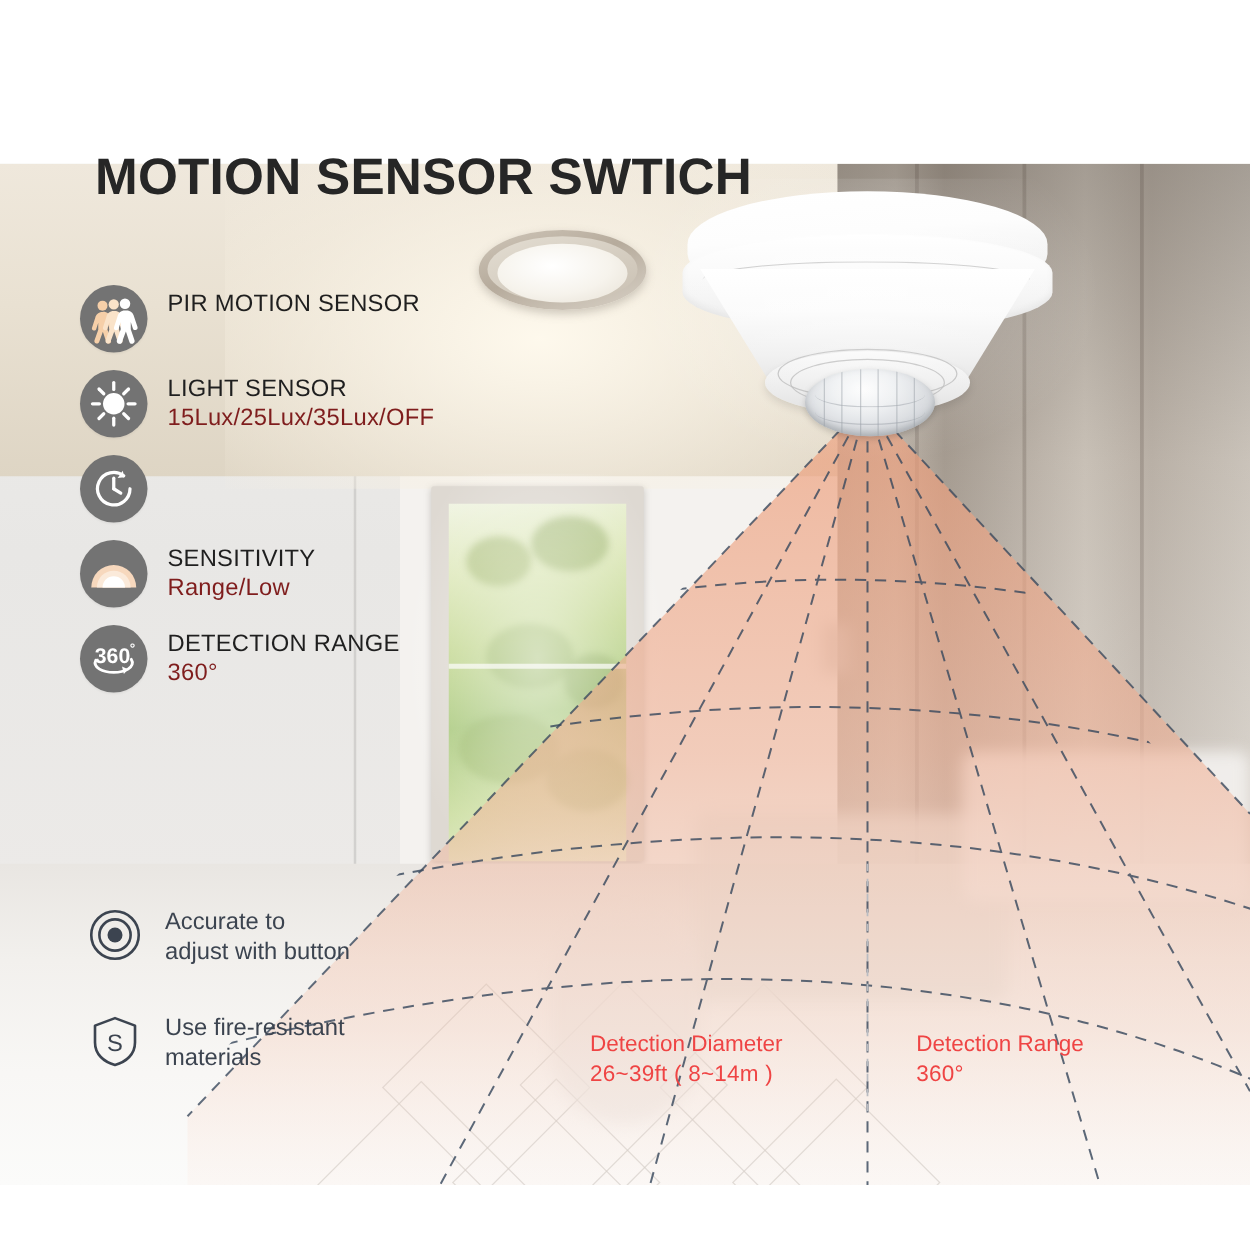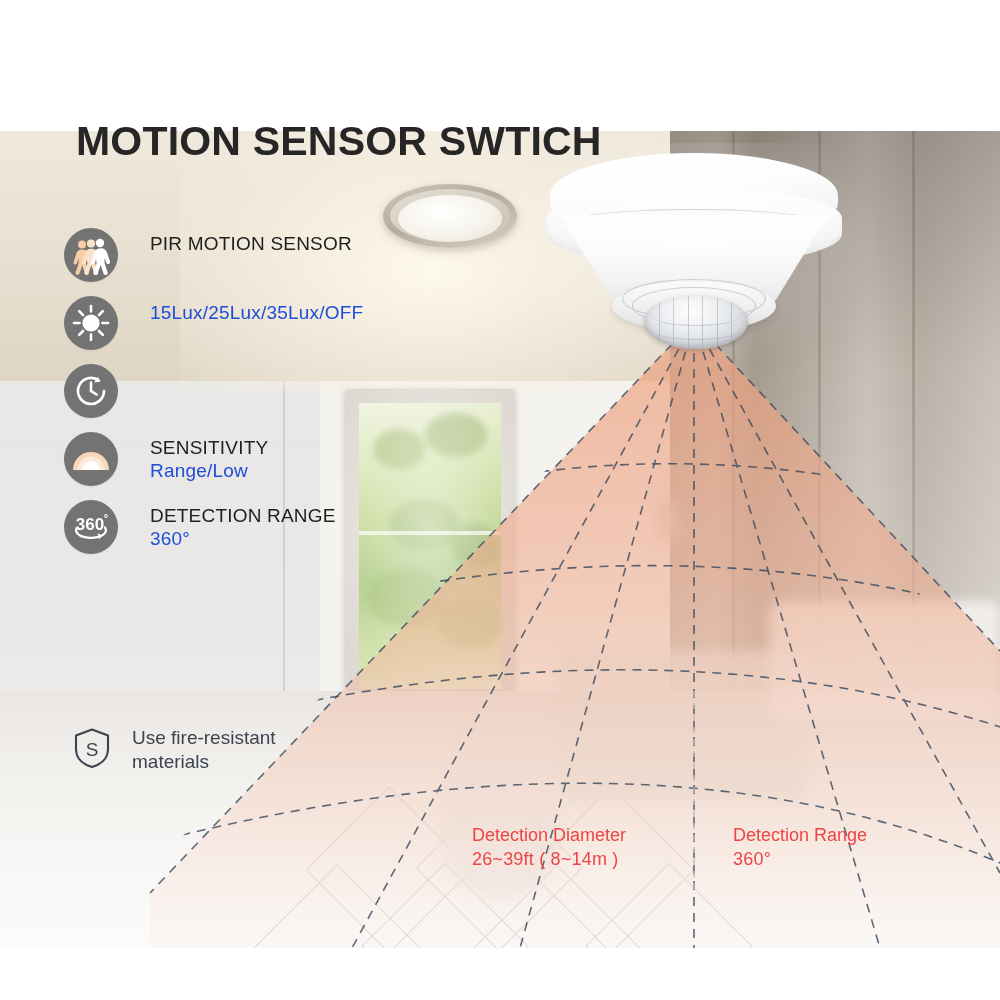--- a/index.html
+++ b/index.html
@@ -96,23 +96,23 @@
   .title { position:absolute; left:76px; top:74px; font-size:41px; font-weight:bold;
     letter-spacing:.2px; color:#262626; white-space:nowrap;margin-top:44px; }
   .subtitle { position:absolute; left:76px; top:137px; font-size:30px; font-weight:bold;
     letter-spacing:.2px; color:#2a2a2a; white-space:nowrap; }
 
   
   .features { position:absolute; left:64px; top:228px; width:330px; }
   .frow { position:relative; display:flex; align-items:flex-start; margin-bottom:14px; }
   .fic { flex:0 0 auto; width:54px; height:54px; border-radius:50%; position:relative;
     background:#737373; box-shadow:0 1px 2px rgba(0,0,0,.06); }
-  .ftx { margin-left:32px; padding-top:5px; }
+  .ftx { margin-left:16px; padding-top:5px; }
   .ftx .l1 { font-size:19px; color:#1f1f1f; letter-spacing:.2px; line-height:1.18; white-space:nowrap; }
-  .ftx .l2 { font-size:19px; color:#1d4ed8; letter-spacing:.2px; line-height:1.22; white-space:nowrap; }
+  .ftx .l2 { font-size:19px; color:#7f1d1d; letter-spacing:.2px; line-height:1.22; white-space:nowrap; }
 
   
   .sec { position:absolute; left:70px; top:726px; width:330px; }
   .srow { display:flex; align-items:flex-start; margin-bottom:36px; }
   .sic { flex:0 0 auto; width:44px; height:44px; position:relative; }
   .stx { margin-left:18px; font-size:19px; color:#3c4450; line-height:1.28; }
 
   
   .cap { position:absolute; font-size:18px; color:#ef4444; line-height:1.35; }
   .cap-a { left:472px; top:823px; }
@@ -272,20 +272,21 @@
             <line x1="35" y1="35" x2="38.8" y2="38.8"></line>
             <line x1="15.2" y1="38.8" x2="19" y2="35"></line>
             <line x1="35" y1="19" x2="38.8" y2="15.2"></line>
           </g>
           <circle cx="27" cy="27" r="8.6" fill="#ffffff"></circle>
           <path d="M27 18.4a8.6 8.6 0 0 1 0 17.2 6.6 6.6 0 0 0 0-17.2z" fill="#e4801f"></path>
           <circle cx="29.4" cy="27" r="5.4" fill="#ffffff"></circle>
         </svg>
       </div>
       <div class="ftx">
+        <div class="l1">LIGHT SENSOR</div>
         <div class="l2">15Lux/25Lux/35Lux/OFF</div>
       </div>
     </div>
 
     <div class="frow">
       <div class="fic">
         <svg viewBox="0 0 54 54" width="54" height="54">
           <path d="M40 27a13 13 0 1 1-5-10.3" fill="none" stroke="#ffffff" stroke-width="2.6" stroke-linecap="round"></path>
           <path d="M34.2 12.6l1.2 5.2-5.3.6z" fill="#ffffff"></path>
           <g stroke="#ffffff" stroke-width="2.6" stroke-linecap="round">
@@ -321,20 +322,33 @@
       </div>
       <div class="ftx">
         <div class="l1">DETECTION RANGE</div>
         <div class="l2">360°</div>
       </div>
     </div>
   </div>
 
   <div class="sec">
 
+    <div class="srow">
+      <div class="sic">
+        <svg viewBox="0 0 44 44" width="44" height="44">
+          <circle cx="22" cy="22" r="19" fill="none" stroke="#3c4450" stroke-width="2.1"></circle>
+          <circle cx="22" cy="22" r="12.5" fill="none" stroke="#3c4450" stroke-width="2.1"></circle>
+          <circle cx="22" cy="22" r="6" fill="#3c4450"></circle>
+        </svg>
+      </div>
+      <div class="stx">
+        <div>Accurate to</div>
+        <div>adjust with button</div>
+      </div>
+    </div>
 
     <div class="srow">
       <div class="sic">
         <svg viewBox="0 0 44 44" width="44" height="44">
           <path d="M22 3.5 L38 9.5 V23 c0 9.5-7 15.5-16 18-9-2.5-16-8.5-16-18 V9.5 Z" fill="none" stroke="#3c4450" stroke-width="2.1" stroke-linejoin="round"></path>
           <text x="22" y="30" text-anchor="middle" fill="#3c4450" font-family="Liberation Sans, sans-serif" font-size="19">S</text>
         </svg>
       </div>
       <div class="stx">
         <div>Use fire-resistant</div>

